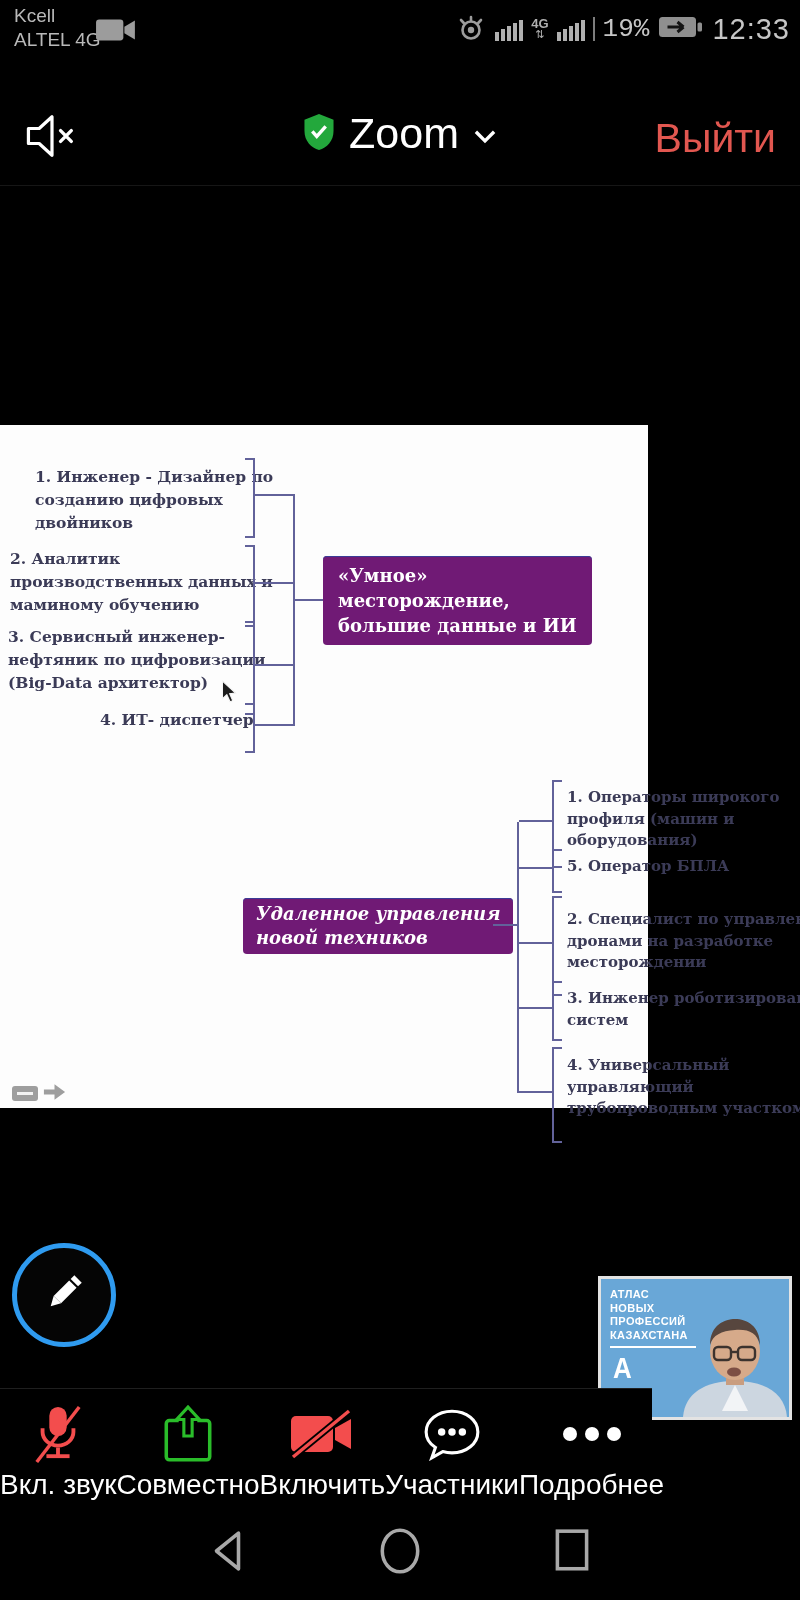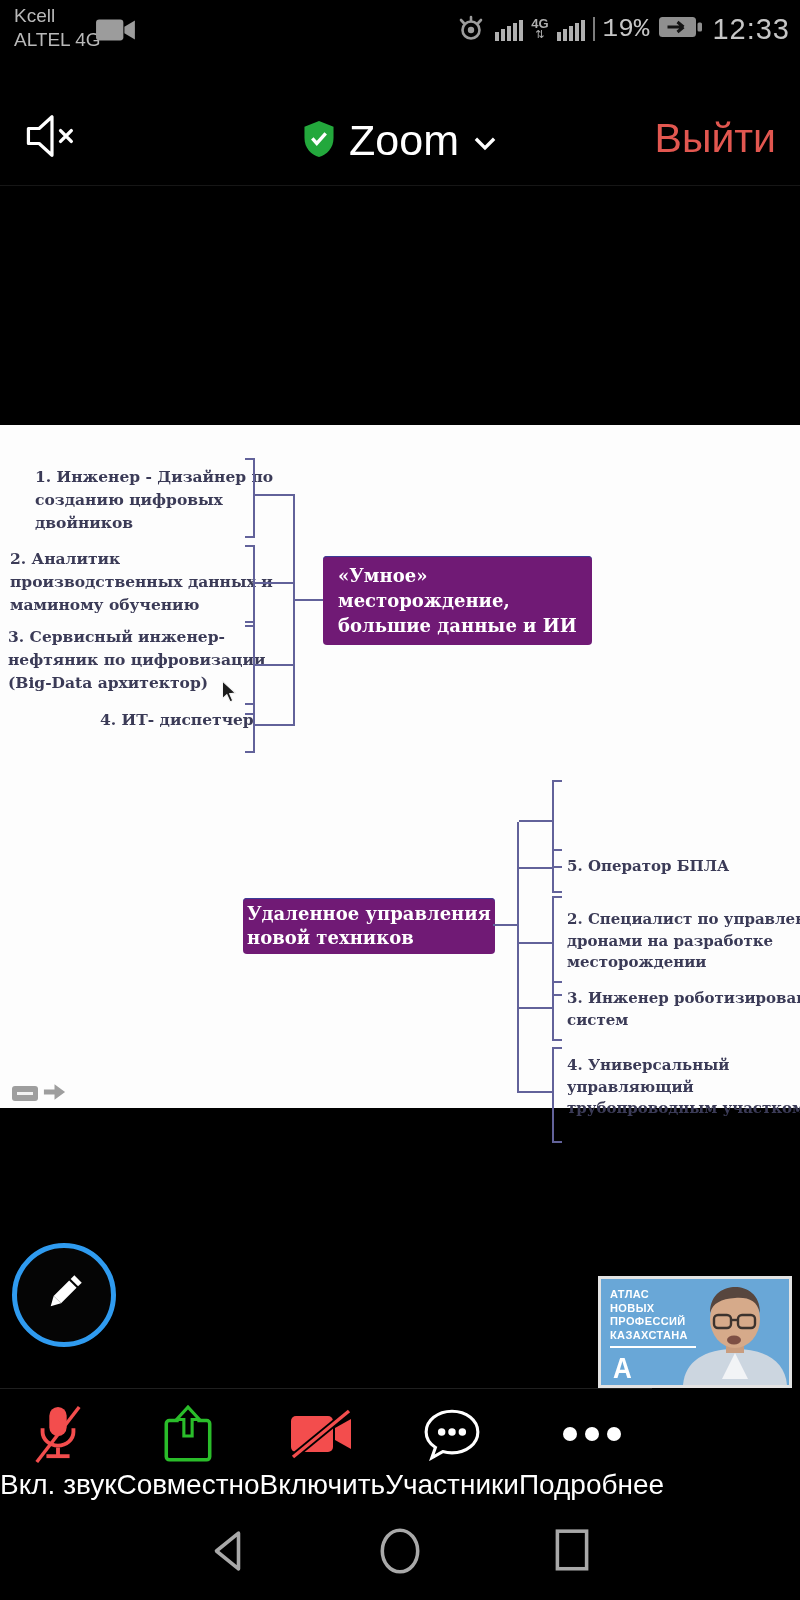--- a/index.html
+++ b/index.html
@@ -16,47 +16,47 @@
   .bars{display:flex;align-items:flex-end;gap:2px;height:24px;}
   .bars i{display:block;width:4px;background:#b0b0b0;}
   .fourg{display:flex;flex-direction:column;align-items:center;color:#b0b0b0;line-height:11px;}
   .fourg .fg{font-size:13px;font-weight:bold;}
   .fourg .ar{font-size:11px;}
   .sb-sep{width:2px;height:24px;background:#7d7d7d;}
 
   
   .zheader{position:absolute;left:0;top:95px;width:800px;height:90px;background:#000;border-bottom:1px solid #161616;}
   .spk{position:absolute;left:22px;top:16px;}
-  .zcenter{position:absolute;left:0;right:0;top:14px;display:flex;justify-content:center;align-items:center;gap:13px;margin-top:7px;}
+  .zcenter{position:absolute;left:0;right:0;top:14px;display:flex;justify-content:center;align-items:center;gap:13px;}
   .ztitle{color:#fff;font-size:43px;font-weight:400;}
   .leave{position:absolute;right:24px;top:20px;color:#e25750;font-size:41px;}
 
   
-  .slide{position:absolute;left:0;top:425px;width:800px;height:683px;background:#fdfdfd;}
+  .slide{position:absolute;left:0;top:425px;width:648px;height:683px;background:#fdfdfd;}
   .t{position:absolute;white-space:pre;font-family:"DejaVu Serif",serif;font-weight:bold;
      color:#3b3b57;}
   .tl{font-size:15.5px;line-height:23px;}
   .tr{font-size:15px;line-height:21.5px;}
   .bracket-l{position:absolute;border:2px solid #62629a;border-left:none;}
   .bracket-r{position:absolute;border:2px solid #62629a;border-right:none;}
   .hline{position:absolute;height:2px;background:#62629a;}
   .vline{position:absolute;width:2px;background:#62629a;}
   .node{position:absolute;background:#701a75;border-radius:4px;color:#fff;
         font-family:"DejaVu Serif",serif;font-weight:bold;white-space:pre;
         box-shadow:0 1px 0 #3a3c96 inset;}
   .node1{font-size:18px;line-height:25px;padding:7px 15px;}
-  .node2{font-size:18px;line-height:24px;padding:4px 4px;}
+  .node2{font-size:18px;line-height:24px;padding:4px 13px;font-style:italic;}
   .notesicon{position:absolute;left:12px;top:661px;width:26px;height:15px;background:#9e9e9e;
              border-radius:3px;}
   .notesicon::after{content:"";position:absolute;left:5px;top:6px;width:16px;height:3px;background:#f2f2f2;}
 
   
   .pencil-btn{position:absolute;left:12px;top:1243px;width:104px;height:104px;border-radius:50%;
               border:5px solid #2f9bf0;background:#050505;display:flex;align-items:center;justify-content:center;box-sizing:border-box;}
-  .selfview{position:absolute;left:598px;top:1276px;width:194px;height:112px;background:#69a7d7;
+  .selfview{position:absolute;left:598px;top:1276px;width:194px;height:144px;background:#69a7d7;
             border:3px solid #e3e3e3;box-sizing:border-box;overflow:hidden;}
   .sv-caption{position:absolute;left:9px;top:9px;color:#fff;font-weight:bold;font-size:11px;
               line-height:13.5px;white-space:pre;letter-spacing:.4px;}
   .sv-underline{position:absolute;left:9px;top:67px;width:86px;height:2px;background:#fff;}
   .sv-logo{position:absolute;left:12px;top:74px;color:#fff;font-size:26px;font-weight:bold;
            font-family:"Liberation Sans",sans-serif;transform:scaleY(1.1);}
 
   
   .toolbar{position:absolute;left:0;top:1388px;width:652px;height:117px;background:#000;
            border-top:1px solid #1f1f1f;display:flex;}
@@ -183,20 +183,23 @@
         </svg>
     </span>
 
     <div class="node node2" style="left:243px;top:473px;">Удаленное управления
 новой техников</div>
     <div class="hline" style="left:493px;top:499px;width:24px;"></div>
     <div class="vline" style="left:517px;top:397px;height:271px;"></div>
 
     <div class="bracket-r" style="left:552px;top:355px;width:8px;height:84px;"></div>
     <div class="hline" style="left:519px;top:395px;width:33px;"></div>
+    <div class="t tr" style="left:567px;top:362px;">1. Операторы широкого
+профиля (машин и
+оборудования)</div>
 
     <div class="bracket-r" style="left:552px;top:424px;width:8px;height:40px;"></div>
     <div class="hline" style="left:519px;top:442px;width:33px;"></div>
     <div class="t tr" style="left:567px;top:431px;">5. Оператор БПЛА</div>
 
     <div class="bracket-r" style="left:552px;top:471px;width:8px;height:96px;"></div>
     <div class="hline" style="left:519px;top:517px;width:33px;"></div>
     <div class="t tr" style="left:567px;top:484px;">2. Специалист по управлению
 дронами на разработке
 месторождении</div>

